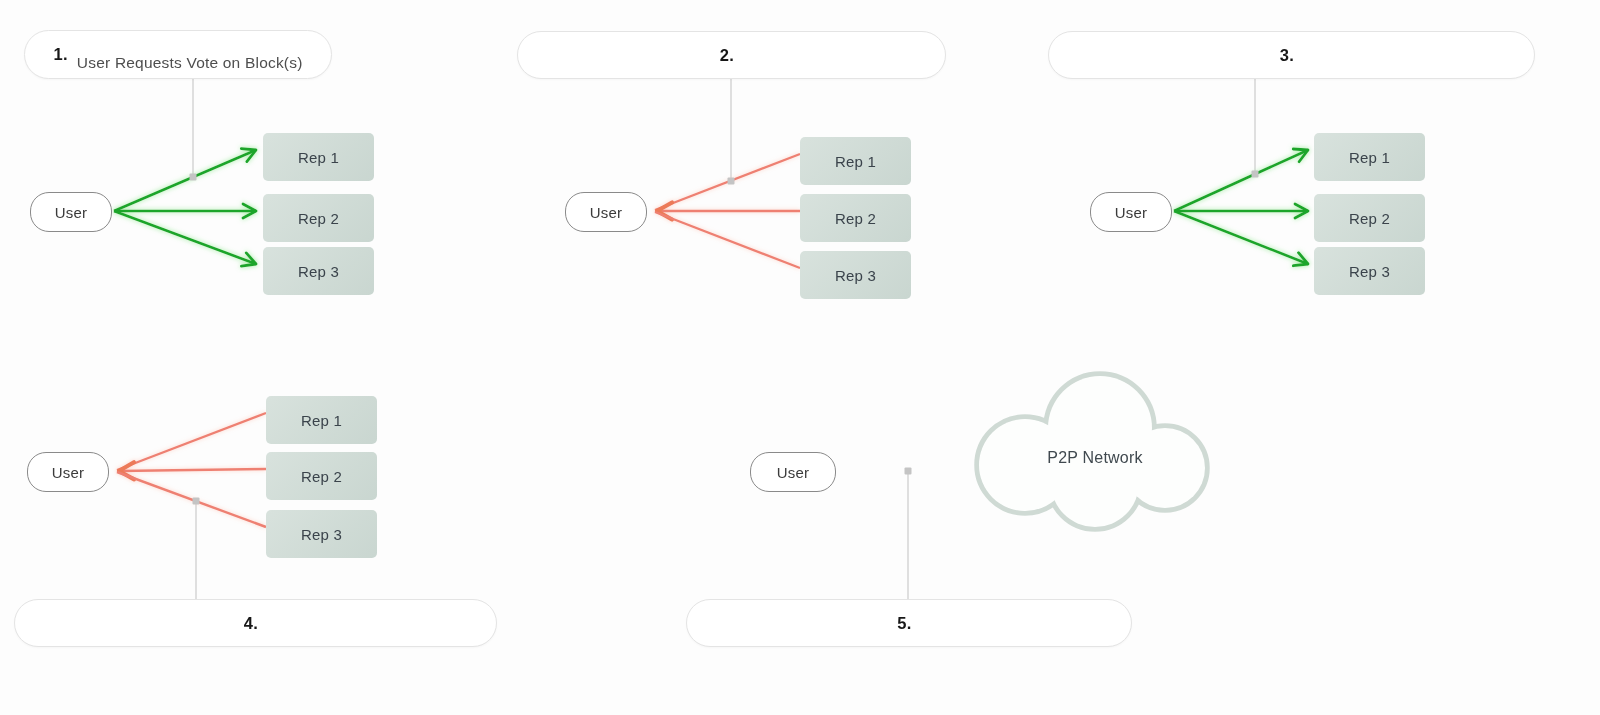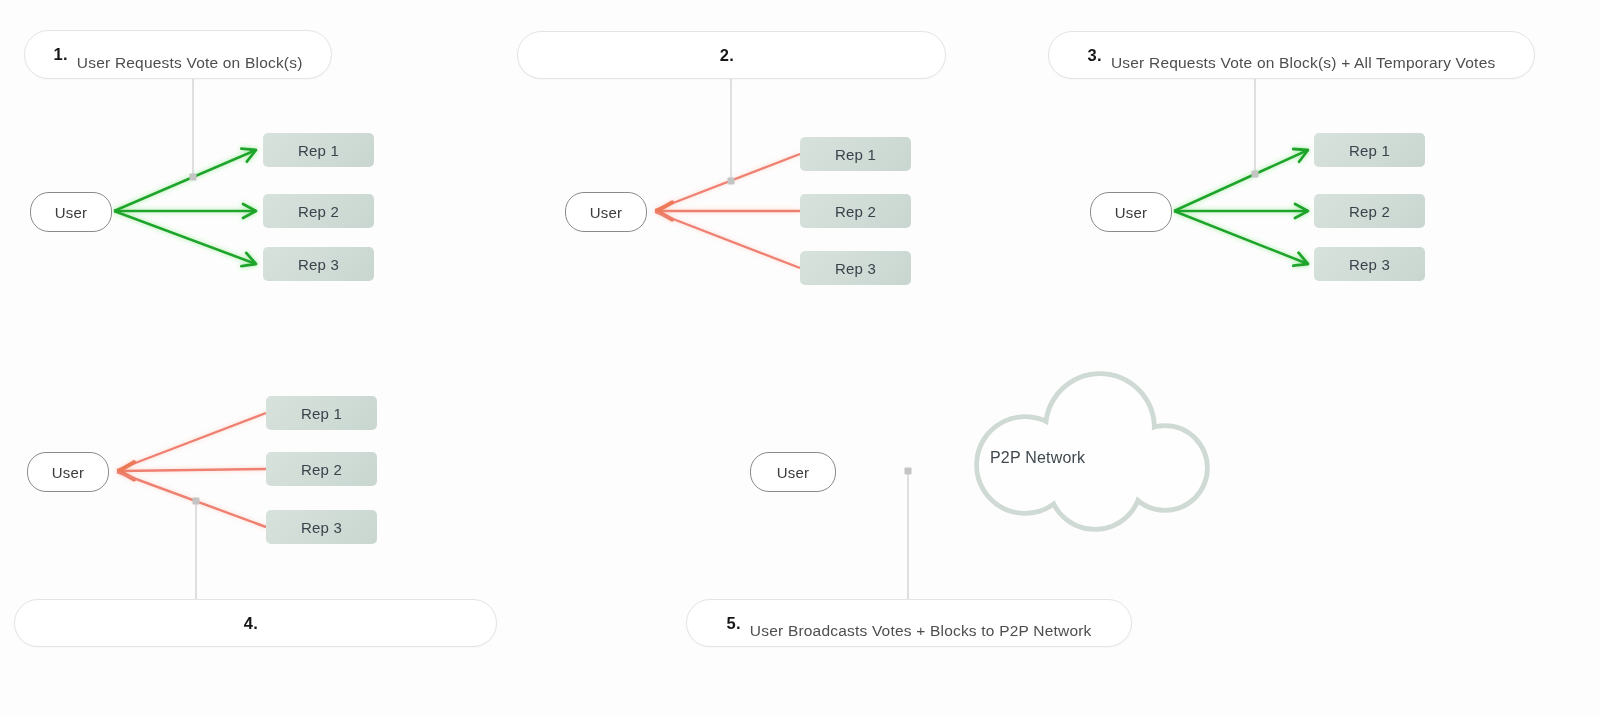--- a/index.html
+++ b/index.html
@@ -15,26 +15,26 @@
   }
   .callout .num{font-weight:700;font-size:16.5px;color:#171717;margin-right:9px;letter-spacing:.3px;}
   .callout .lbl{font-size:15.5px;color:#4e4e4e;letter-spacing:.2px;margin-top:16px;}
   .user{
     position:absolute;display:flex;align-items:center;justify-content:center;
     background:#ffffff;border:1.8px solid #8a8a8a;border-radius:19px;
     font-size:15px;color:#3b3b3b;z-index:3;letter-spacing:.2px;
   }
   .rep{
     position:absolute;display:flex;align-items:center;justify-content:center;
-    width:111px;height:34px;border-radius:5px;
+    width:111px;height:48px;border-radius:5px;
     background:linear-gradient(135deg,#d8e2dd 0%,#c9d6d0 100%);
     font-size:15px;color:#3a434b;z-index:3;letter-spacing:.2px;
   }
   .cloud-label{
-    position:absolute;left:990px;top:449px;width:160px;text-align:left;
+    position:absolute;left:1015px;top:449px;width:160px;text-align:center;
     font-size:16px;color:#40494f;z-index:3;letter-spacing:.2px;
   }
 </style>
 </head>
 <body>
 
 <div class="canvas">
 
   <svg class="layer" width="1600" height="715" viewBox="0 0 1600 715">
     <defs>
@@ -124,35 +124,33 @@
   <div class="callout" style="left:517px;top:31px;width:427px;height:46px">
     <span class="num">2.</span>
   </div>
   <div class="user" style="left:565px;top:192px;width:80px;height:38px">User</div>
   <div class="rep" style="left:800px;top:137px">Rep 1</div>
   <div class="rep" style="left:800px;top:194px">Rep 2</div>
   <div class="rep" style="left:800px;top:251px">Rep 3</div>
 
   <div class="callout" style="left:1048px;top:31px;width:485px;height:46px">
     <span class="num">3.</span>
-    <span class="lbl">User Requests Vote on Block(s) + All Temporary Votes</span>
   </div>
   <div class="user" style="left:1090px;top:192px;width:80px;height:38px">User</div>
   <div class="rep" style="left:1314px;top:133px">Rep 1</div>
   <div class="rep" style="left:1314px;top:194px">Rep 2</div>
   <div class="rep" style="left:1314px;top:247px">Rep 3</div>
 
   <div class="callout" style="left:14px;top:599px;width:481px;height:46px">
     <span class="num">4.</span>
   </div>
   <div class="user" style="left:27px;top:452px;width:80px;height:38px">User</div>
   <div class="rep" style="left:266px;top:396px">Rep 1</div>
   <div class="rep" style="left:266px;top:452px">Rep 2</div>
   <div class="rep" style="left:266px;top:510px">Rep 3</div>
 
   <div class="callout" style="left:686px;top:599px;width:444px;height:46px">
     <span class="num">5.</span>
-    <span class="lbl">User Broadcasts Votes + Blocks to P2P Network</span>
   </div>
   <div class="user" style="left:750px;top:452px;width:84px;height:38px">User</div>
   <div class="cloud-label">P2P Network</div>
 
 </div>
 
 </body></html>

